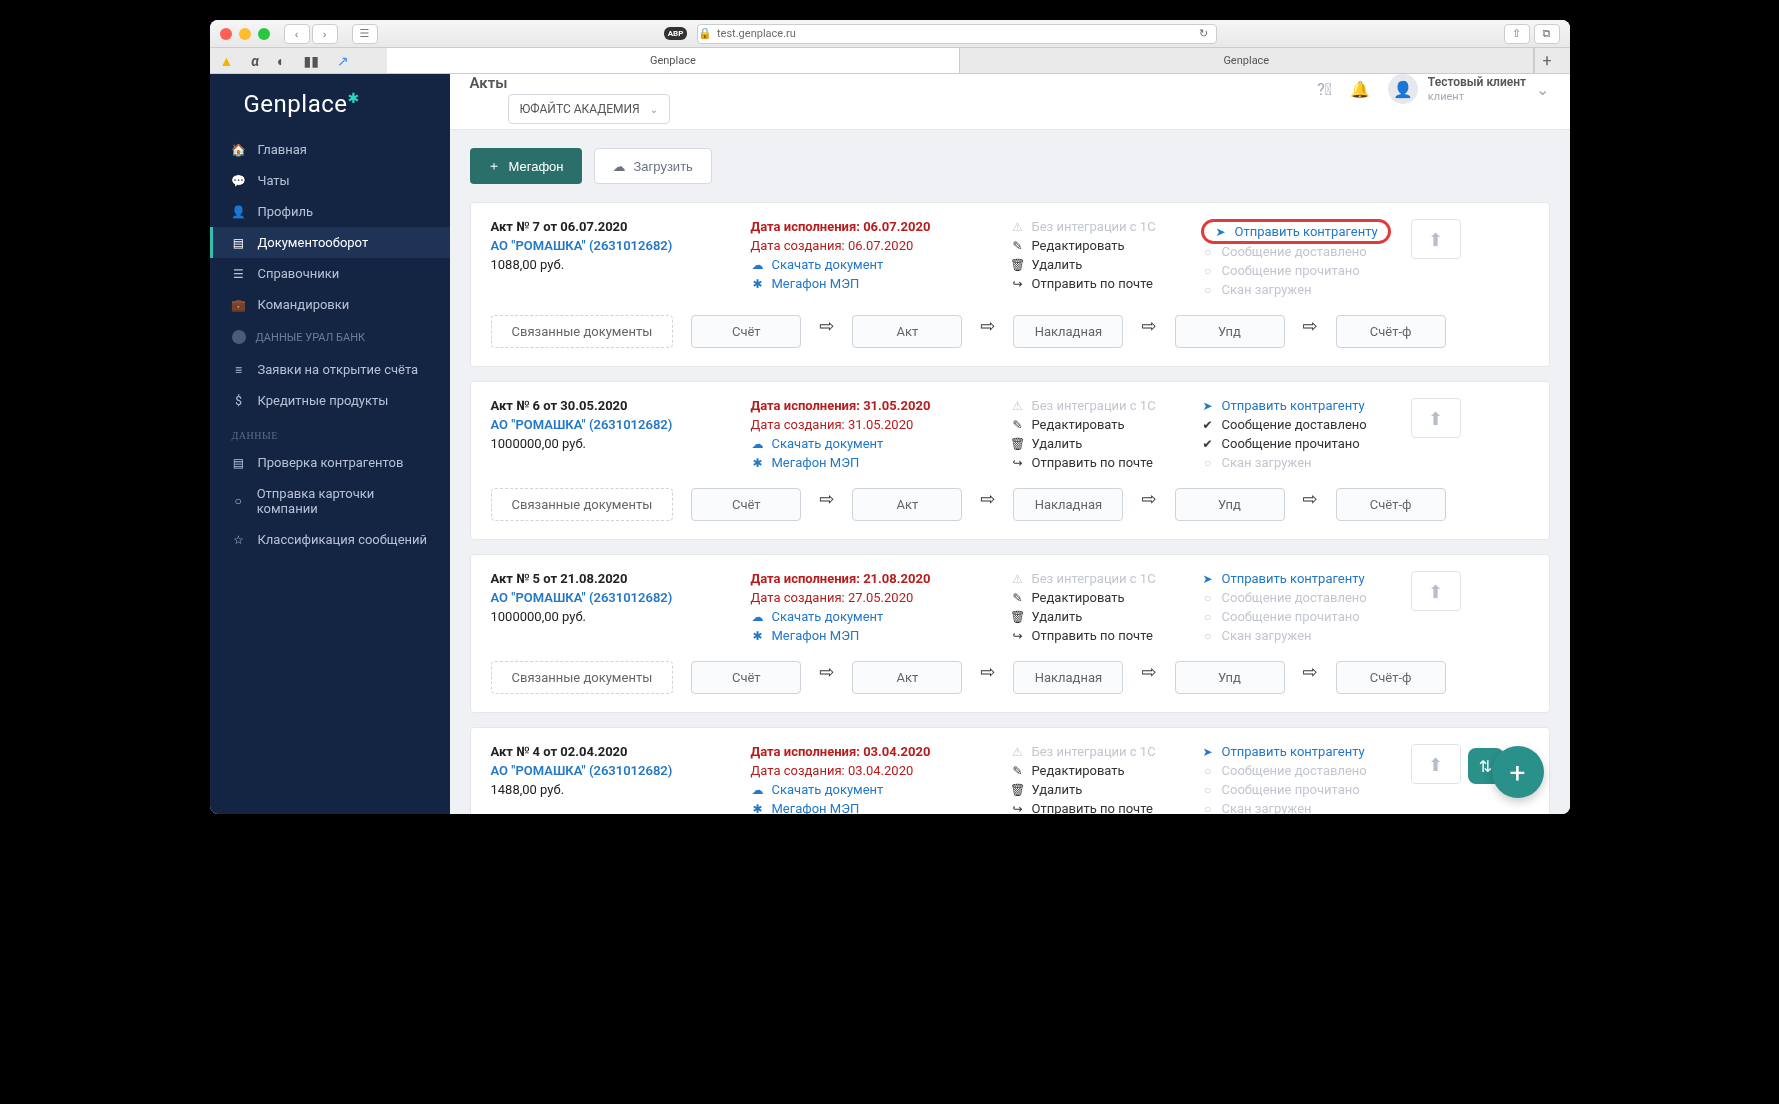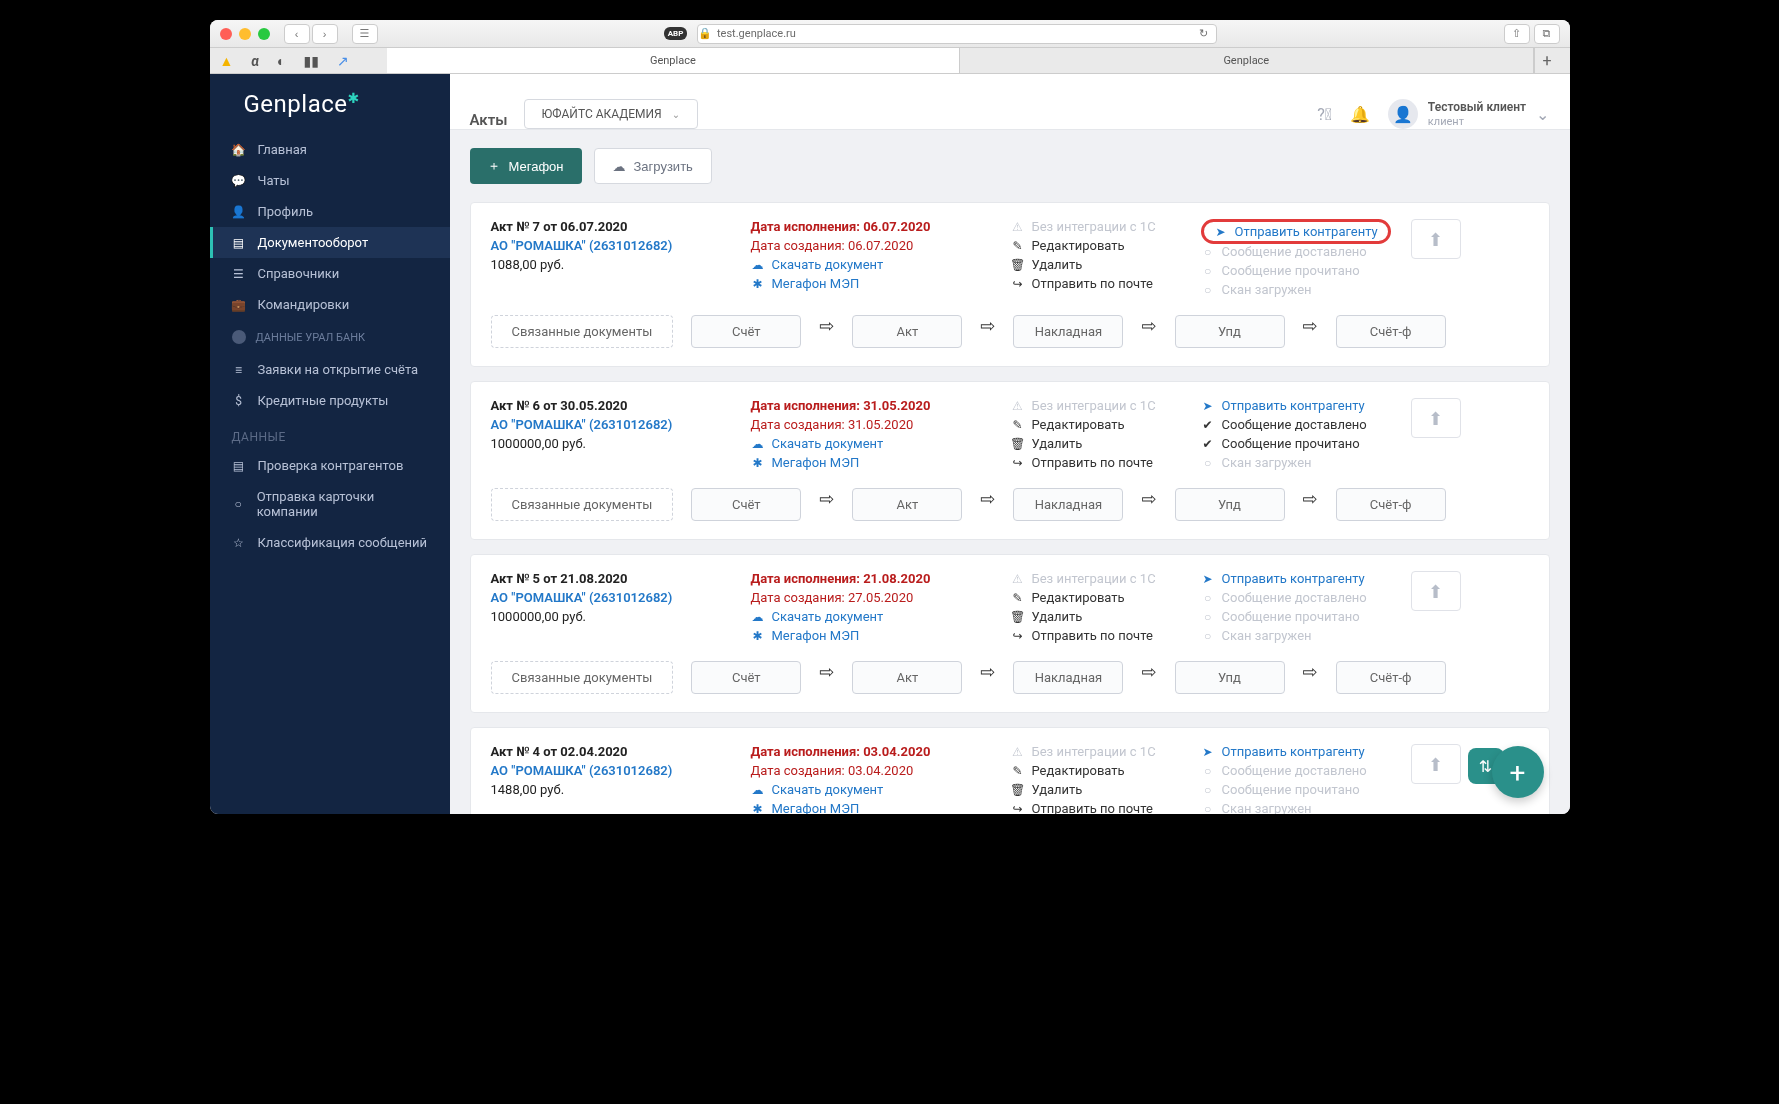--- a/index.html
+++ b/index.html
@@ -23,27 +23,27 @@
 .tabbar { flex: 1; display: flex; height: 100%; margin-left: 20px; }
 .tab { flex: 1; display: flex; align-items: center; justify-content: center; font-size: 11px; color: #555; border-right: 1px solid #ccc; }
 .tab.active { background: #fff; }
 .newtab { width: 26px; display: flex; align-items: center; justify-content: center; color: #666; border-left: 1px solid #ccc; }
 .app { display: flex; height: 740px; }
 .sidebar { width: 240px; background: #132542; color: #cfd6e2; display: flex; flex-direction: column; padding-top: 0; }
 .logo { font-size: 24px; font-weight: 400; color: #fff; padding: 16px 34px; letter-spacing: 0.5px; }
 .logo .spark { color: #2dd4bf; font-size: 14px; vertical-align: super; }
 .side-item { display: flex; align-items: center; gap: 12px; padding: 8px 22px; font-size: 13px; color: #b7c1d6; cursor: pointer; }
 .side-item.active { background: #1e3355; border-left: 3px solid #2dc1b4; padding-left: 19px; color: #fff; }
-.side-section { font-size: 12px; color: #5c6b87; padding: 14px 22px 6px; letter-spacing: 0.5px; }
+.side-section { font-size: 10px; color: #5c6b87; padding: 14px 22px 6px; letter-spacing: 0.5px; font-family: Liberation Serif, serif; }
 .side-bank { display: flex; align-items: center; gap: 10px; font-size: 11px; color: #6c7d9c; padding: 10px 22px; }
 .bank-mark { width: 14px; height: 14px; border-radius: 50%; background: #4a5a78; }
 .main { flex: 1; background: #f0f1f4; display: flex; flex-direction: column; overflow: hidden; }
-.topbar { background: #fff; height: 56px; border-bottom: 1px solid #e5e7eb; display: flex; align-items: flex-end; padding: 0 20px; gap: 16px; }
+.topbar { background: #fff; height: 56px; border-bottom: 1px solid #e5e7eb; display: flex; align-items: flex-start; padding: 0 20px; }
 .topbar-title { font-size: 15px; color: #555; font-weight: 600; }
-.org-select { border: 1px solid #d6d9df; border-radius: 4px; padding: 7px 17px; font-size: 12px; color: #555; display: flex; align-items: center; gap: 10px; }
+.org-select { border: 1px solid #d6d9df; border-radius: 4px; padding: 7px 11px; font-size: 12px; color: #555; display: flex; align-items: center; gap: 10px; margin-top: 20px; }
 .org-select .chev { color: #999; font-size: 10px; }
 .topright { margin-left: auto; display: flex; align-items: center; gap: 18px; color: #a3a8b5; }
 .user { display: flex; align-items: center; gap: 10px; }
 .avatar { width: 30px; height: 30px; border-radius: 50%; background: #e6e8ee; display: flex; align-items: center; justify-content: center; color: #b0b5c2; font-size: 16px; }
 .user-name { font-size: 12px; color: #555; font-weight: 600; line-height: 1.2; }
 .user-role { font-size: 11px; color: #a3a8b5; }
 .content { padding: 18px 20px; overflow-y: auto; flex: 1; position: relative; }
 .actions-row { display: flex; gap: 12px; margin-bottom: 18px; }
 .btn-create { background: #2a6f6a; color: #fff; border: none; border-radius: 4px; padding: 9px 18px; font-size: 13px; display: flex; align-items: center; gap: 8px; cursor: pointer; }
 .btn-upload { background: #fff; color: #6b7280; border: 1px solid #d6d9df; border-radius: 4px; padding: 9px 18px; font-size: 13px; display: flex; align-items: center; gap: 8px; cursor: pointer; }

